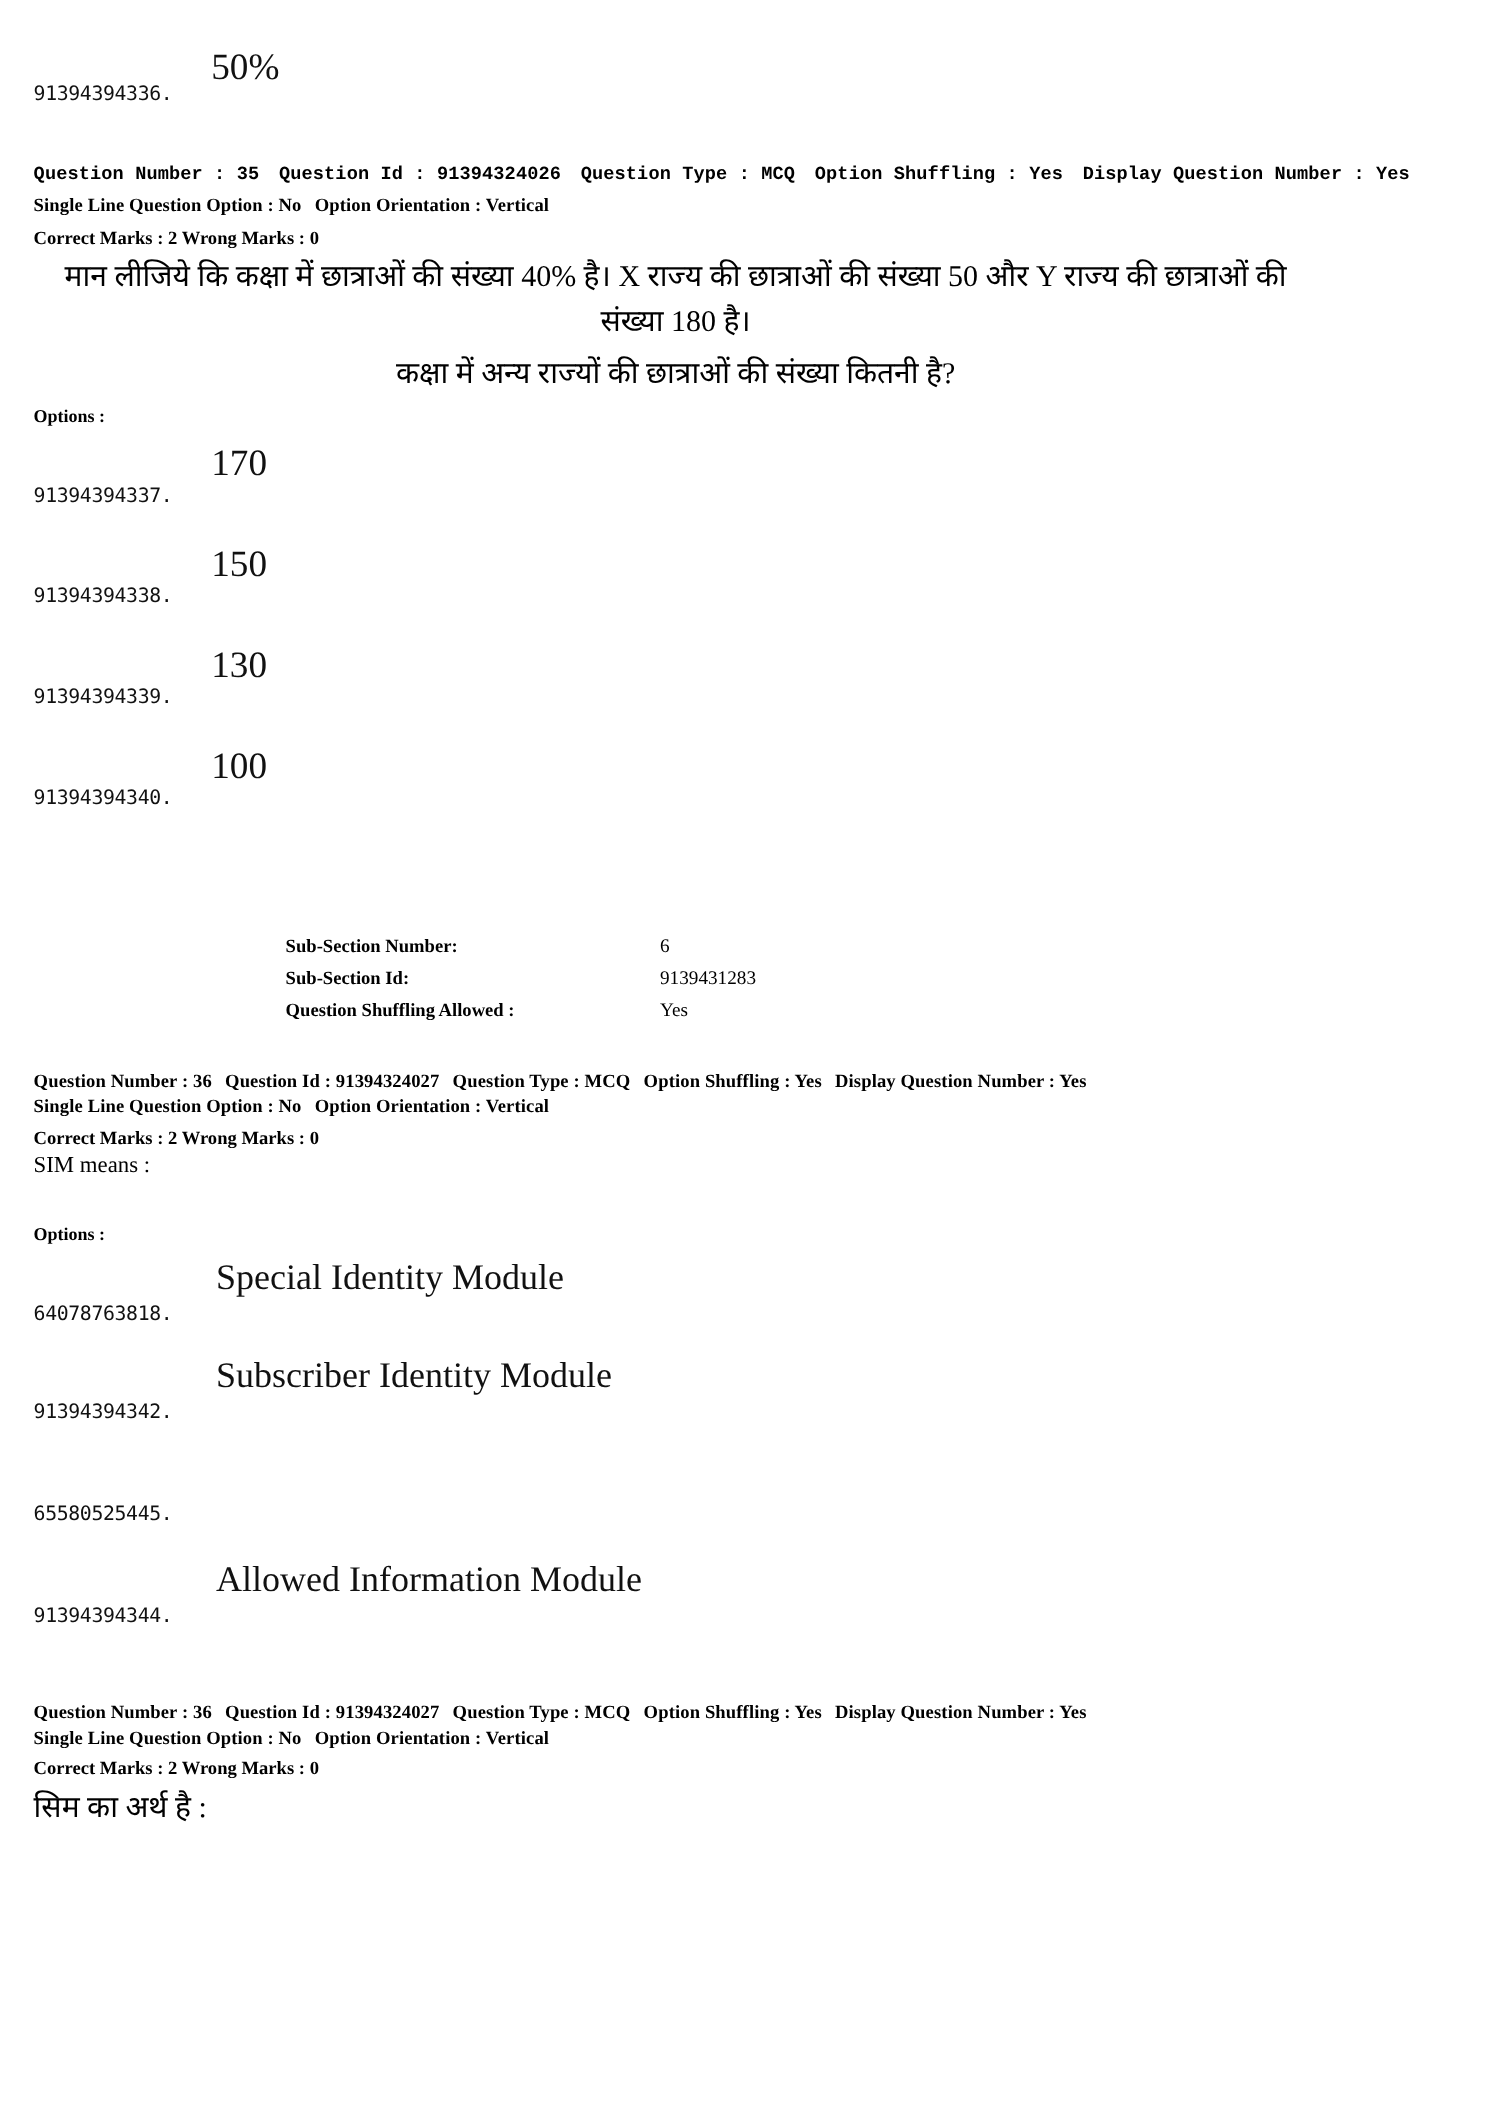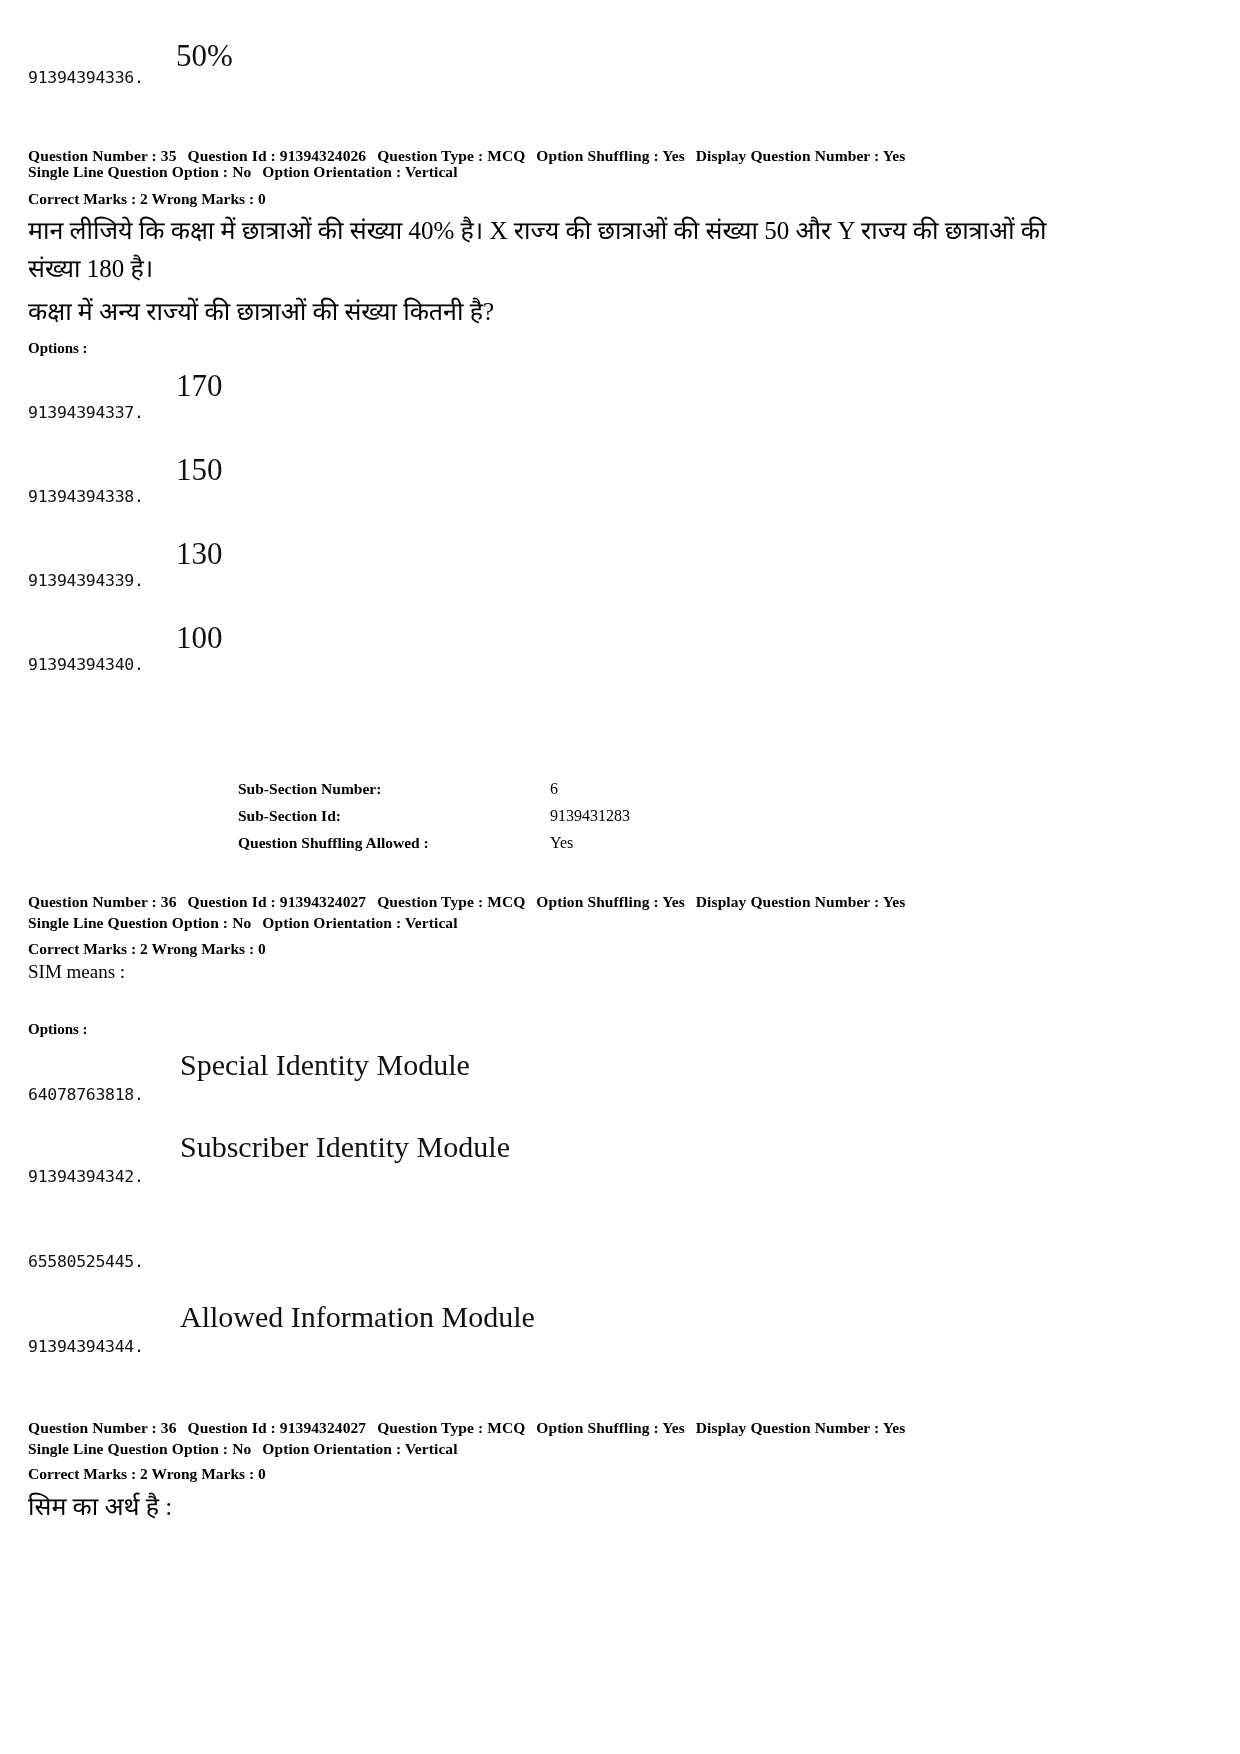--- a/index.html
+++ b/index.html
@@ -46,20 +46,21 @@
     font-family: "Liberation Serif", "DejaVu Serif", serif;
     font-weight: bold;
     font-size: 15px;
   }
 
   .qtext {
     font-family: "Liberation Serif", "DejaVu Serif", serif;
     font-size: 25px;
     line-height: 1.55;
     font-weight: 400;
+    text-align: center;
   }
   .qtext-en {
     font-family: "Liberation Serif", "DejaVu Serif", serif;
     font-size: 19px;
     line-height: 1.3;
     font-weight: 400;
   }
 
   
   .opt-row {
@@ -116,21 +117,21 @@
 </head>
 <body>
 
 <div class="page">
 
   <div class="opt-row" style="top:22px;">
     <span class="opt-val" style="left:176px; top:16px; font-size:31px;">50%</span>
     <span class="opt-id" style="top:46px;">91394394336.</span>
   </div>
 
-  <div class="abs meta-line" style="left:28px; top:145px;">
+  <div class="abs meta-line" style="left:28px; top:134px;font-family:Liberation Mono, monospace;">
     <span>Question Number :</span>
     <span>35</span><span class="sep"></span>
     <span>Question Id :</span>
     <span>91394324026</span><span class="sep"></span>
     <span>Question Type :</span>
     <span>MCQ</span><span class="sep"></span>
     <span>Option Shuffling :</span>
     <span>Yes</span><span class="sep"></span>
     <span>Display Question Number :</span>
     <span>Yes</span>

